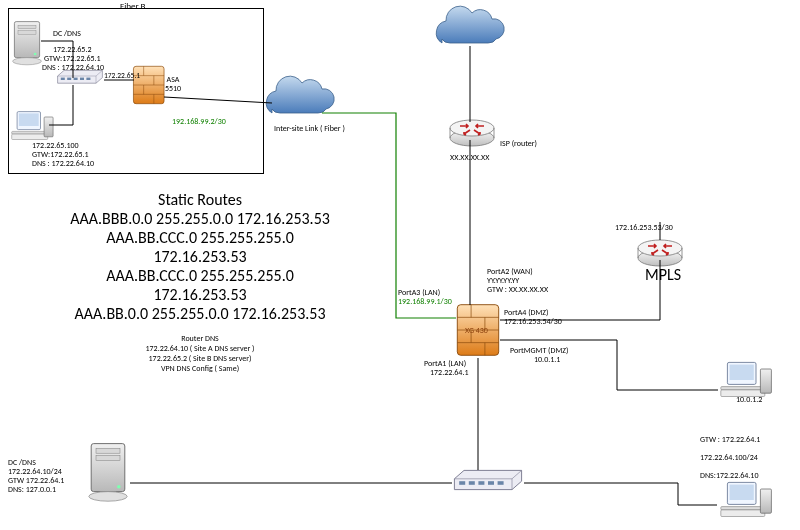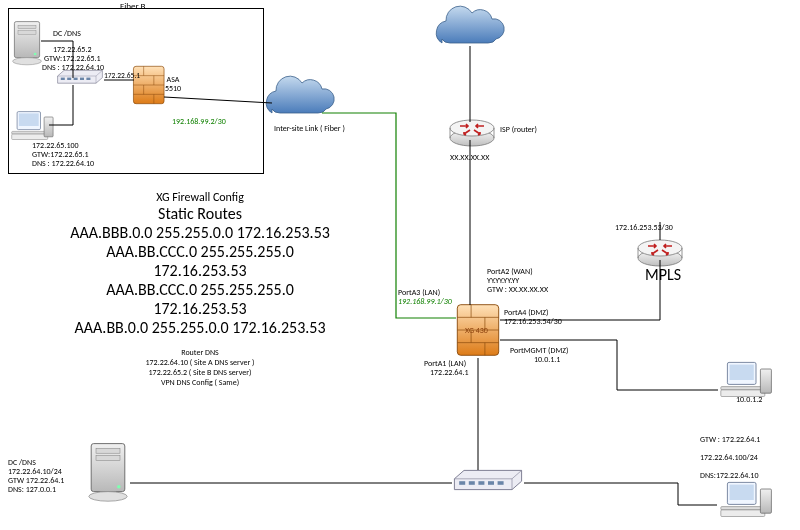--- a/index.html
+++ b/index.html
@@ -160,32 +160,32 @@
 <div class="abs fs7" style="left:104px; top:71px;">172.22.65.1</div>
 
 <div class="abs fs8 center" style="left:160px; top:75px; width:26px; line-height:9px;">
   <span>ASA</span><br>
   <span>5510</span>
 </div>
 <div class="abs fs8 green" style="left:172px; top:116px;text-align:center;">192.168.99.2/30</div>
 
 <div class="abs fs8" style="left:274px; top:123px;">Inter-site Link ( Fiber )</div>
 
-<div class="abs fs8" style="left:500px; top:124px;">ISP  (router)</div>
+<div class="abs fs8" style="left:500px; top:138px;">ISP  (router)</div>
 <div class="abs fs8" style="left:450px; top:152px;">XX.XX.XX.XX</div>
 
 <div class="abs fs8" style="left:615px; top:222px;">172.16.253.53/30</div>
 <div class="abs fs10" style="left:645px; top:265px;">MPLS</div>
 
 <div class="abs fs8" style="left:487px; top:266px;">PortA2 (WAN)</div>
 <div class="abs fs8" style="left:487px; top:275px;">YY.YY.YY.YY</div>
 <div class="abs fs8" style="left:487px; top:284px;">GTW : XX.XX.XX.XX</div>
 
 <div class="abs fs8" style="left:398px; top:287px;">PortA3 (LAN)</div>
-<div class="abs fs8 green" style="left:398px; top:296px;font-style:italic;">192.168.99.1/30</div>
+<div class="abs fs8 green" style="left:398px; top:296px;">192.168.99.1/30</div>
 
 <div class="abs fs8" style="left:504px; top:307px;">PortA4 (DMZ)</div>
 <div class="abs fs8" style="left:504px; top:316px;">172.16.253.54/30</div>
 
 <div class="abs fs8 orange" style="left:465px; top:325px;">XG 430</div>
 
 <div class="abs fs8" style="left:424px; top:358px;">PortA1 (LAN)</div>
 <div class="abs fs8" style="left:430px; top:367px;">172.22.64.1</div>
 
 <div class="abs fs8" style="left:510px; top:345px;">PortMGMT (DMZ)</div>
@@ -196,21 +196,20 @@
 <div class="abs fs8" style="left:8px; top:457px;">DC /DNS</div>
 <div class="abs fs8" style="left:8px; top:466px;">172.22.64.10/24</div>
 <div class="abs fs8" style="left:8px; top:475px;">GTW 172.22.64.1</div>
 <div class="abs fs8" style="left:8px; top:484px;">DNS: 127.0.0.1</div>
 
 <div class="abs fs8" style="left:700px; top:452px;">172.22.64.100/24</div>
 <div class="abs fs8" style="left:700px; top:434px;">GTW : 172.22.64.1</div>
 <div class="abs fs8" style="left:700px; top:470px;">DNS:172.22.64.10</div>
 
 <div class="abs center" style="left:65px; top:190px; width:270px;">
-  <div class="fs10" style="font-size:12px;">XG Firewall Config</div>
   <div class="fs10">Static Routes</div>
   <div class="fs10">AAA.BBB.0.0 255.255.0.0   172.16.253.53</div>
   <div class="fs10">AAA.BB.CCC.0 255.255.255.0 172.16.253.53</div>
   <div class="fs10">AAA.BB.CCC.0 255.255.255.0 172.16.253.53</div>
   <div class="fs10">AAA.BB.0.0 255.255.0.0   172.16.253.53</div>
   <div class="fs8" style="margin-top:10px;">Router DNS</div>
   <div class="fs8">172.22.64.10 ( Site A DNS server )</div>
   <div class="fs8">172.22.65.2 ( Site B DNS server)</div>
   <div class="fs8">VPN DNS Config ( Same)</div>
 </div>

